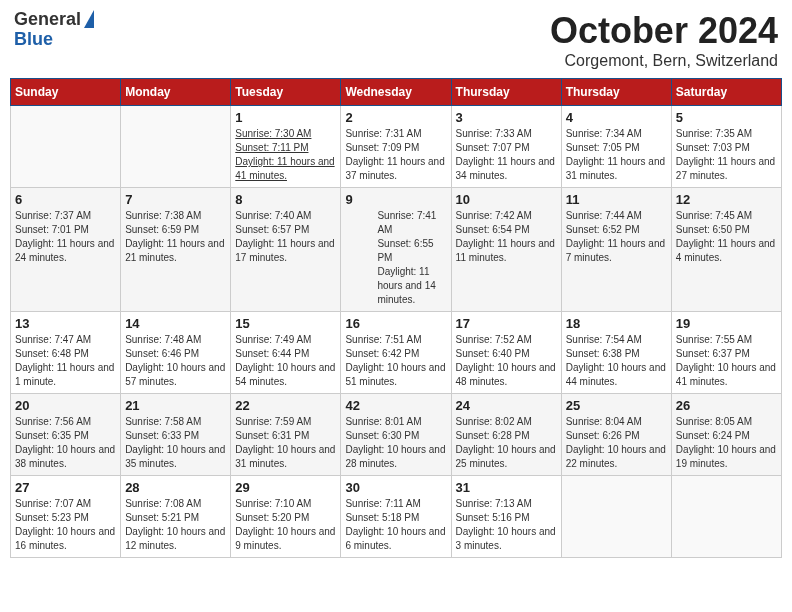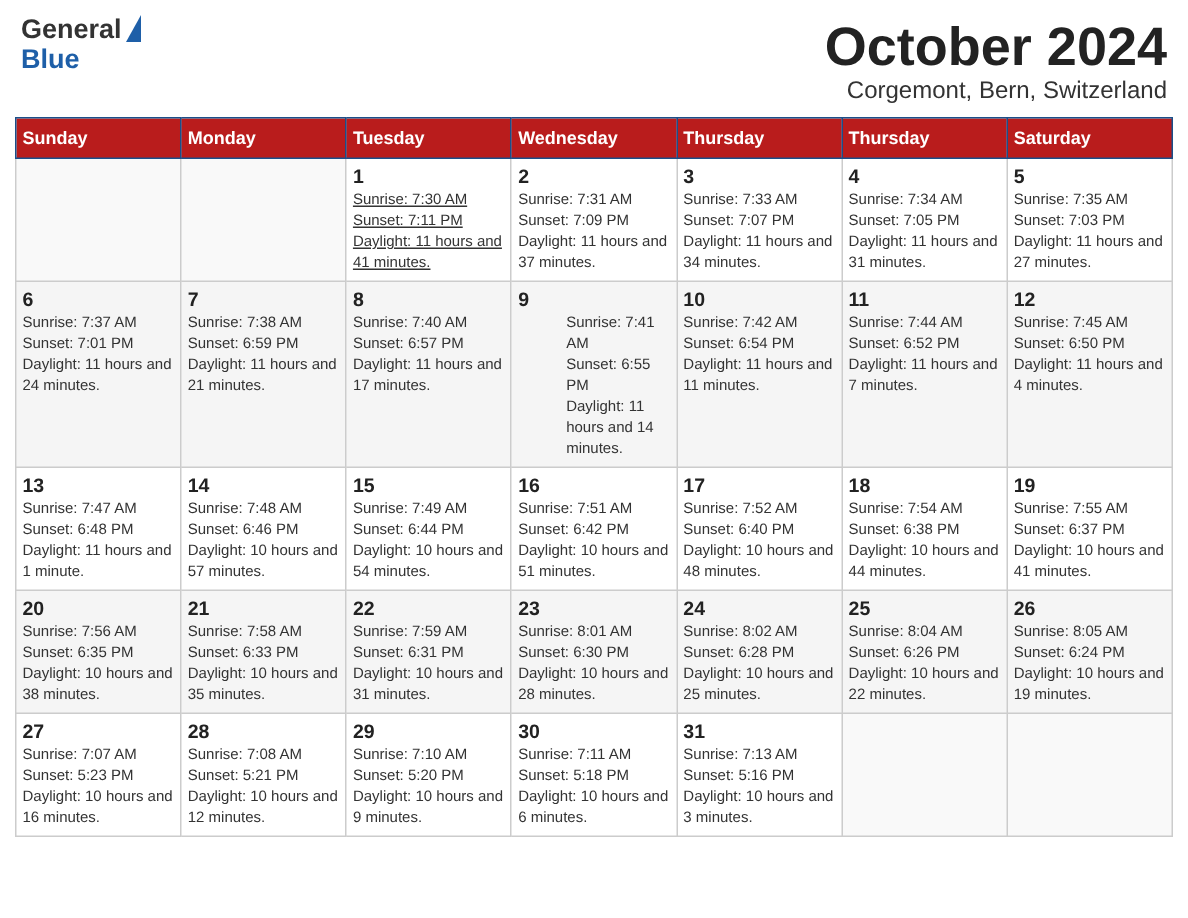--- a/index.html
+++ b/index.html
@@ -262,21 +262,21 @@
 Sunset: 6:33 PM
 Daylight: 10 hours and 35 minutes.</div>
         </td>
         <td>
           <span class="day-number">22</span>
           <div class="day-info" style="white-space: pre-line;">Sunrise: 7:59 AM
 Sunset: 6:31 PM
 Daylight: 10 hours and 31 minutes.</div>
         </td>
         <td>
-          <span class="day-number">23</span>
+          <span class="day-number">42</span>
           <div class="day-info" style="white-space: pre-line;">Sunrise: 8:01 AM
 Sunset: 6:30 PM
 Daylight: 10 hours and 28 minutes.</div>
         </td>
         <td>
           <span class="day-number">24</span>
           <div class="day-info" style="white-space: pre-line;">Sunrise: 8:02 AM
 Sunset: 6:28 PM
 Daylight: 10 hours and 25 minutes.</div>
         </td>

